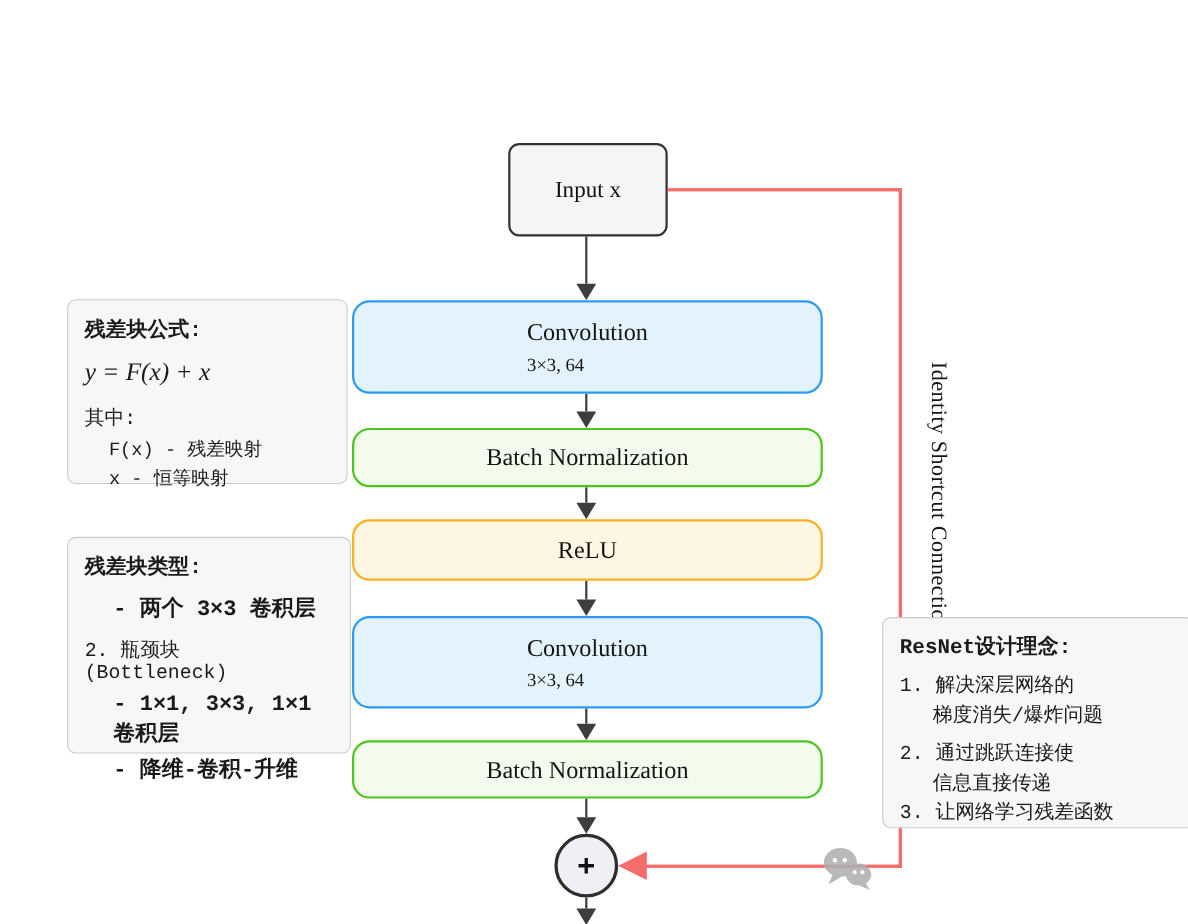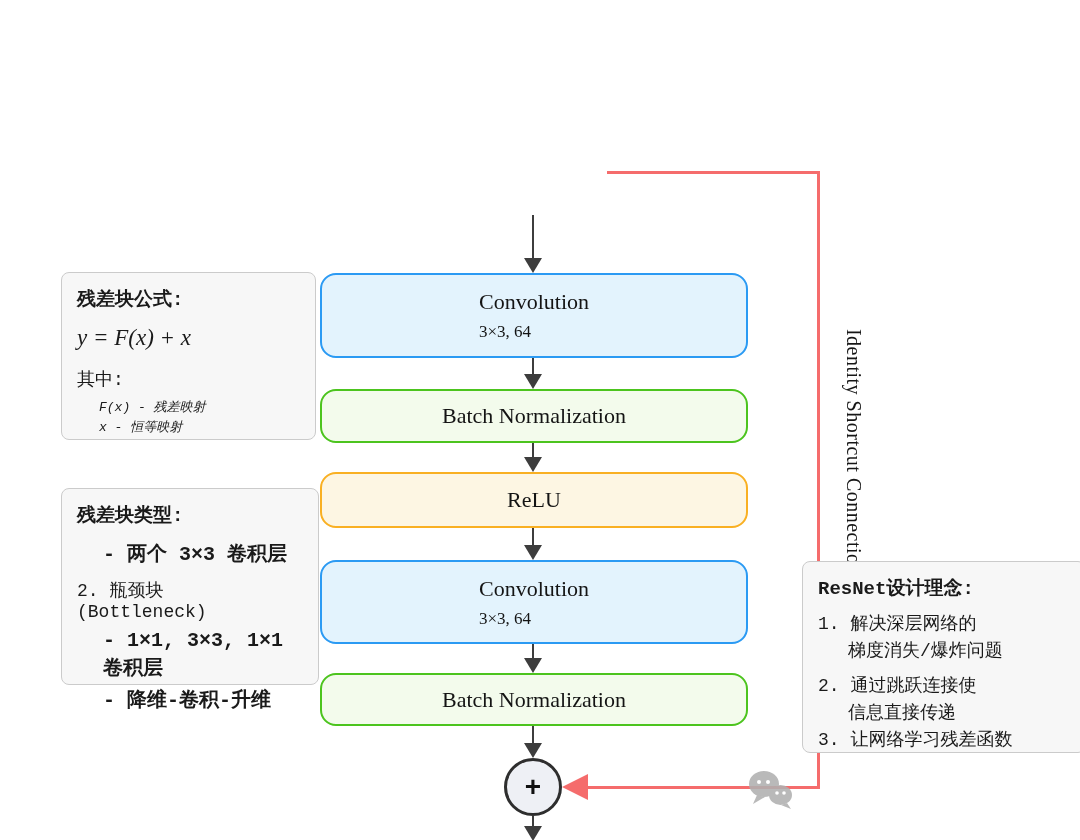--- a/index.html
+++ b/index.html
@@ -63,21 +63,21 @@
     font-family:"Liberation Mono","DejaVu Sans Mono",monospace;
     margin-left:26px;
   }
   .panel .hd{font-size:19px;font-weight:bold;margin-bottom:13px;}
   #formula-panel{left:35px;top:272px;width:255px;height:168px;}
   #formula-panel .formula{
     font-family:"Liberation Serif","DejaVu Serif",serif;font-style:italic;
     font-size:23px;margin-bottom:16px;
   }
   #formula-panel .where{font-size:18px;margin-bottom:7px;}
-  #formula-panel .subline{font-size:13px;padding-left:22px;line-height:1.55;font-style:italic;}
+  #formula-panel .subline{font-size:17px;padding-left:22px;line-height:1.55;}
   #types-panel{left:35px;top:488px;width:258px;height:197px;}
   #types-panel .item{font-size:18px;margin-bottom:5px;}
   #types-panel .subline{font-size:20px;padding-left:26px;margin-bottom:9px;line-height:1.4;font-weight:bold;}
   #philosophy-panel{left:776px;top:561px;width:284px;height:192px;z-index:2;background:#f7f7f7;}
   #philosophy-panel .hd{margin-bottom:10px;}
   #philosophy-panel .line{font-size:18px;line-height:27px;}
   #philosophy-panel .cont{padding-left:30px;}
   #philosophy-panel .gap{margin-top:8px;}
   
   .watermark{
@@ -92,20 +92,23 @@
 
 <div id="canvas">
 
 
   <div class="red" style="left:607px;top:170.5px;width:211px;height:3px;"></div>
   <div class="red" style="left:816.5px;top:170.5px;width:3px;height:618px;"></div>
   <div class="red" style="left:586px;top:785.5px;width:233px;height:3px;"></div>
   <div class="redhead"></div>
   <div class="identity">Identity Shortcut Connection</div>
 
+  <div class="node" style="left:462px;top:130px;width:145px;height:85px;">
+    <span>Input x</span>
+  </div>
 
   <div class="shaft" style="top:215px;height:43px;"></div>
   <div class="head" style="top:258px;"></div>
 
   <div class="shaft" style="top:358px;height:16px;"></div>
   <div class="head" style="top:374px;"></div>
 
   <div class="shaft" style="top:443px;height:14px;"></div>
   <div class="head" style="top:457px;"></div>
 

